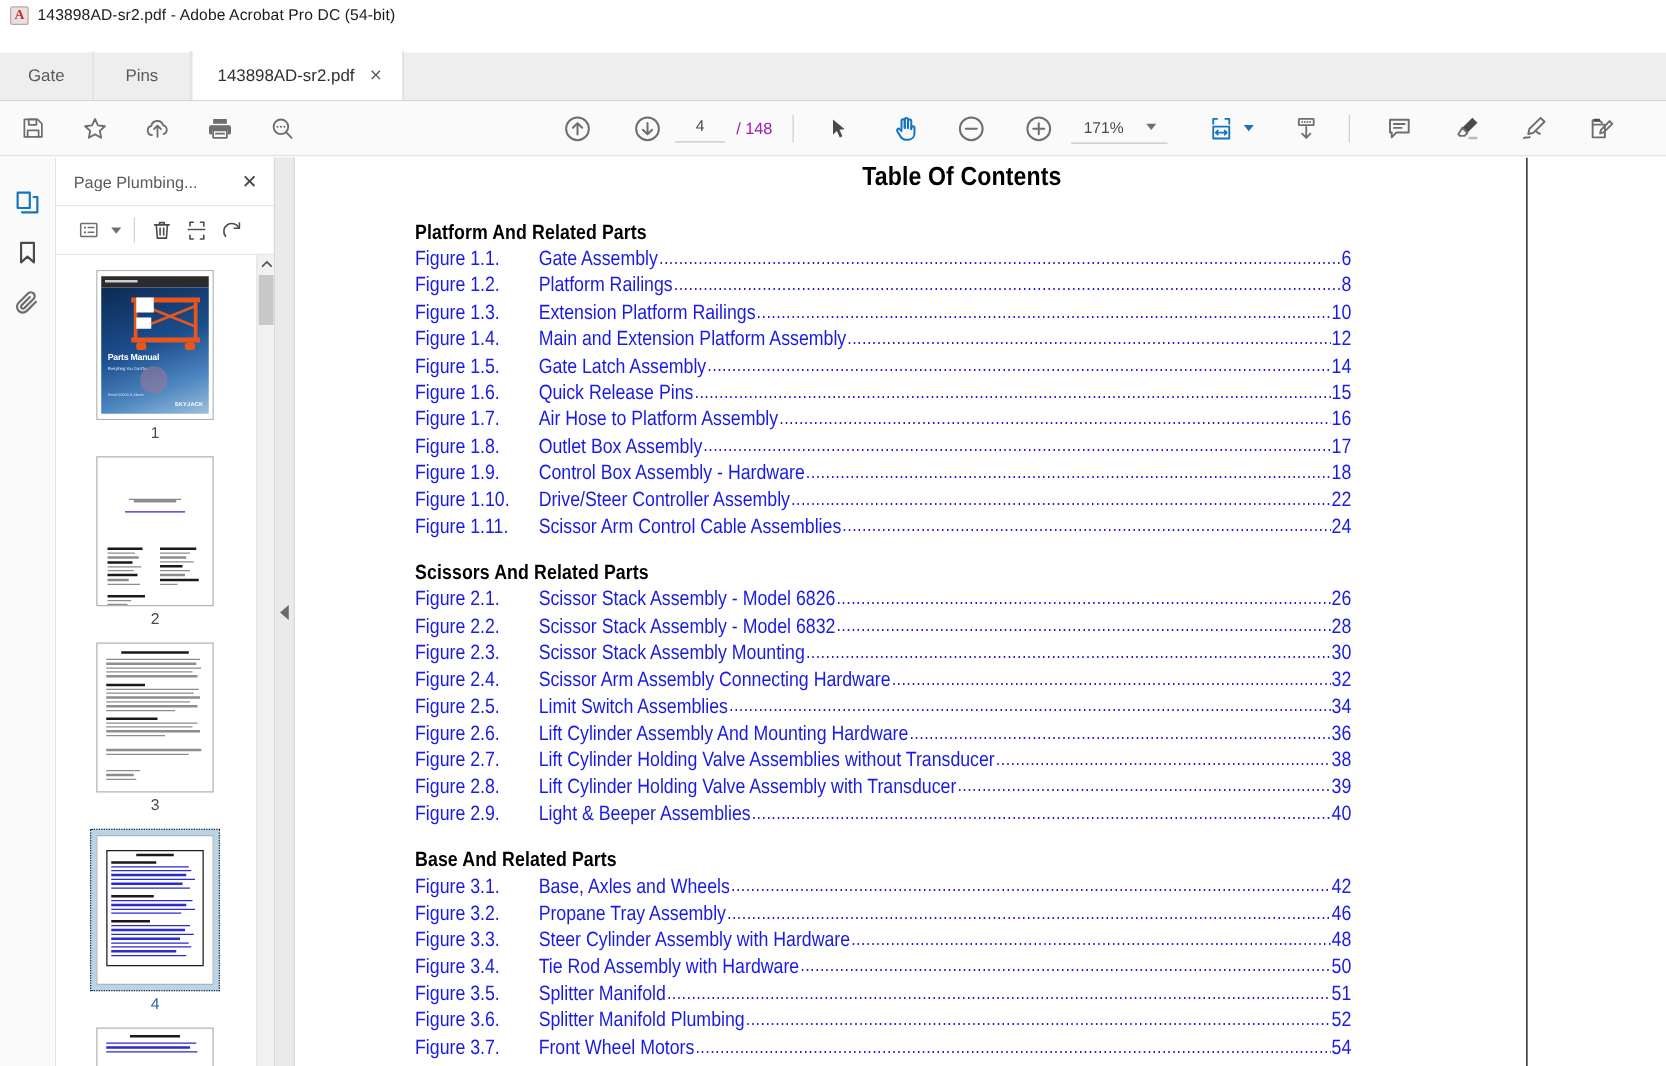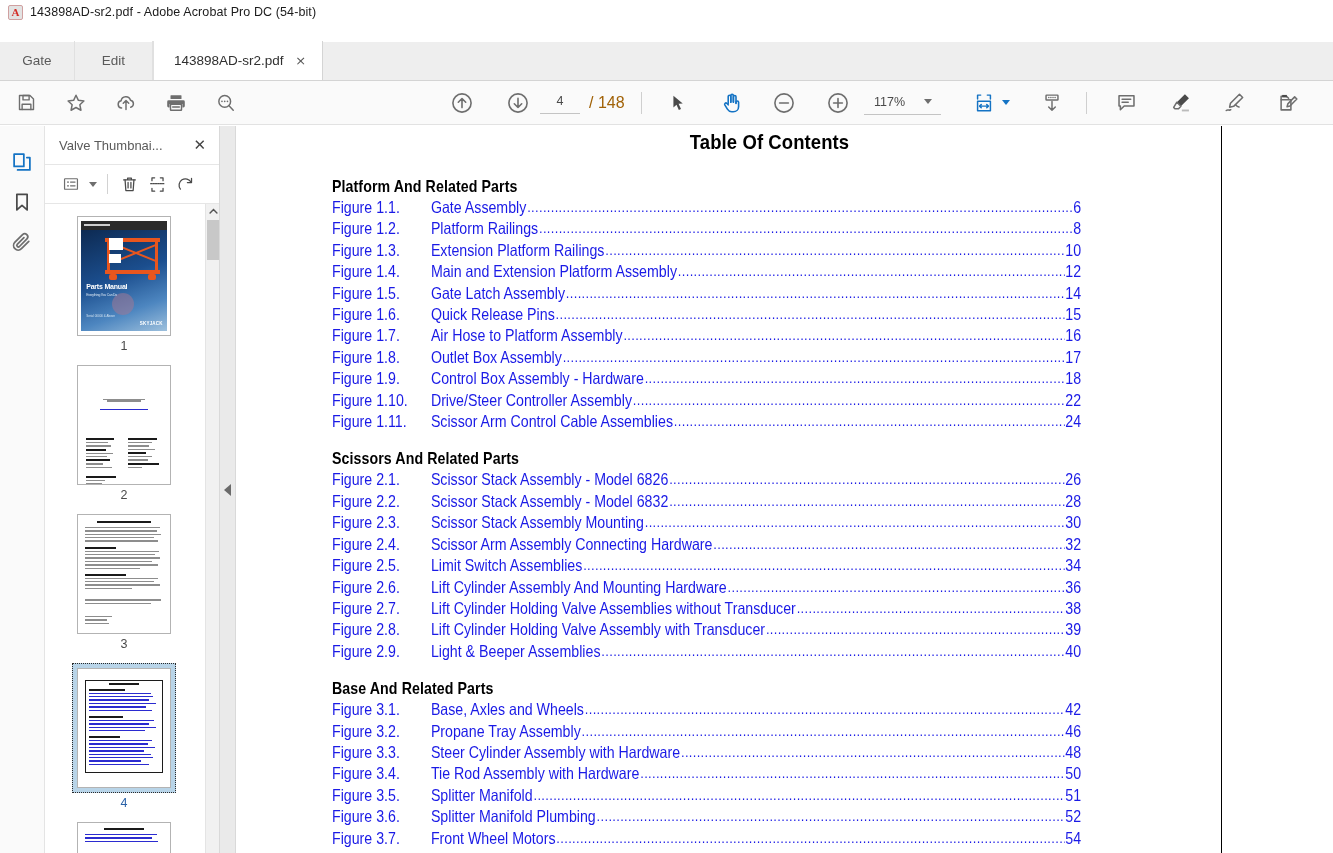--- a/index.html
+++ b/index.html
@@ -83,21 +83,21 @@
   .ico-fill { fill:#6e6e6e; stroke:none; }
   .ico-fill-dark { fill:#4a4a4a; stroke:none; }
 
   .pagenum-wrap { display:flex; align-items:center; margin-left:4px; }
   .pagenum-input {
     width:40px; height:22px; border:none; border-bottom:1px solid #c4c4c4;
     background:transparent; text-align:center; font-size:12.5px;
     color:#4a4a4a; font-family:"Liberation Sans", sans-serif; outline:none;
     padding:0 0 2px 0;
   }
-  .pagecount { font-size:16px; color:#a16207; margin-left:9px; white-space:nowrap;}
+  .pagecount { font-size:13px; color:#a21caf; margin-left:9px; white-space:nowrap;}
   .zoom-wrap {
     display:flex; align-items:center; margin-left:8px;
     border-bottom:1px solid #c4c4c4; height:24px; padding-bottom:1px;
   }
   .zoom-val {
     width:52px; text-align:center; font-size:12.5px; color:#4a4a4a;
   }
   .caret-down {
     width:0;height:0;border-left:4.5px solid transparent;border-right:4.5px solid transparent;
     border-top:5px solid #6e6e6e; margin:0 9px 0 8px;
@@ -279,21 +279,21 @@
   <div class="titlebar">
     <div class="acro-logo">
         <span>A</span>
       </div>
     <div class="titlebar-text">143898AD-sr2.pdf - Adobe Acrobat Pro DC (54-bit)</div>
   </div>
 
 
   <div class="tabbar">
     <div class="tab home">Gate</div>
-    <div class="tab tools">Edit</div>
+    <div class="tab tools">Pins</div>
     <div class="tab doc">
       <span class="label">143898AD-sr2.pdf</span>
       <span class="tab-close">×</span>
     </div>
   </div>
 
   <div class="toolbar">
     <div class="tb-gap" style="width:8px"></div>
 
     <div class="tb-btn">
@@ -384,21 +384,21 @@
     </div>
     <div class="tb-gap" style="width:18px"></div>
     <div class="tb-btn">
       <svg width="24" height="24" viewBox="0 0 24 24">
         <circle class="ico" cx="12" cy="12" r="9.1"></circle>
           <path class="ico" d="M7.6 12h8.8M12 7.6v8.8"></path>
       </svg>
     </div>
 
     <div class="zoom-wrap">
-      <span class="zoom-val">117%</span>
+      <span class="zoom-val">171%</span>
       <span class="caret-down"></span>
     </div>
 
     <div class="tb-gap" style="width:28px"></div>
 
     <div class="tb-btn" style="width:30px">
       <svg width="22" height="22" viewBox="0 0 24 24">
         <path class="ico-blue" d="M5 3.4v4.2M5 3.4h3.4M19 3.4v4.2M19 3.4h-3.4"></path>
         <rect class="ico-blue" x="5" y="10.2" width="14" height="10.3"></rect>
         <path class="ico-blue" d="M7.3 15.4h9.4M9 13.6l-1.8 1.8L9 17.2M15 13.6l1.8 1.8-1.8 1.8"></path>
@@ -469,21 +469,21 @@
     </div>
     <div class="rail-btn">
       <svg width="22" height="22" viewBox="0 0 24 24">
         <path class="ico" style="stroke-width:1.9" d="M19.4 11.3l-8 8a5 5 0 01-7.1-7.1l8.3-8.3a3.4 3.4 0 014.8 4.8l-8.2 8.2a1.7 1.7 0 01-2.4-2.4l7.3-7.3"></path>
       </svg>
     </div>
   </div>
 
   <div class="thumbpanel">
     <div class="thumb-header">
-      <div class="thumb-title">Valve Thumbnai...</div>
+      <div class="thumb-title">Page Plumbing...</div>
       <div class="thumb-close">✕</div>
     </div>
 
     <div class="thumb-toolbar">
       <div class="thumb-tb-btn">
         <svg width="18" height="18" viewBox="0 0 24 24">
           <rect class="ico" x="3.4" y="5" width="17.2" height="14" rx="0.8"></rect>
           <circle class="ico-fill" cx="8" cy="9.4" r="1.2"></circle>
           <circle class="ico-fill" cx="8" cy="14.4" r="1.2"></circle>
           <path class="ico" d="M11.4 9.4h6M11.4 14.4h6"></path>

